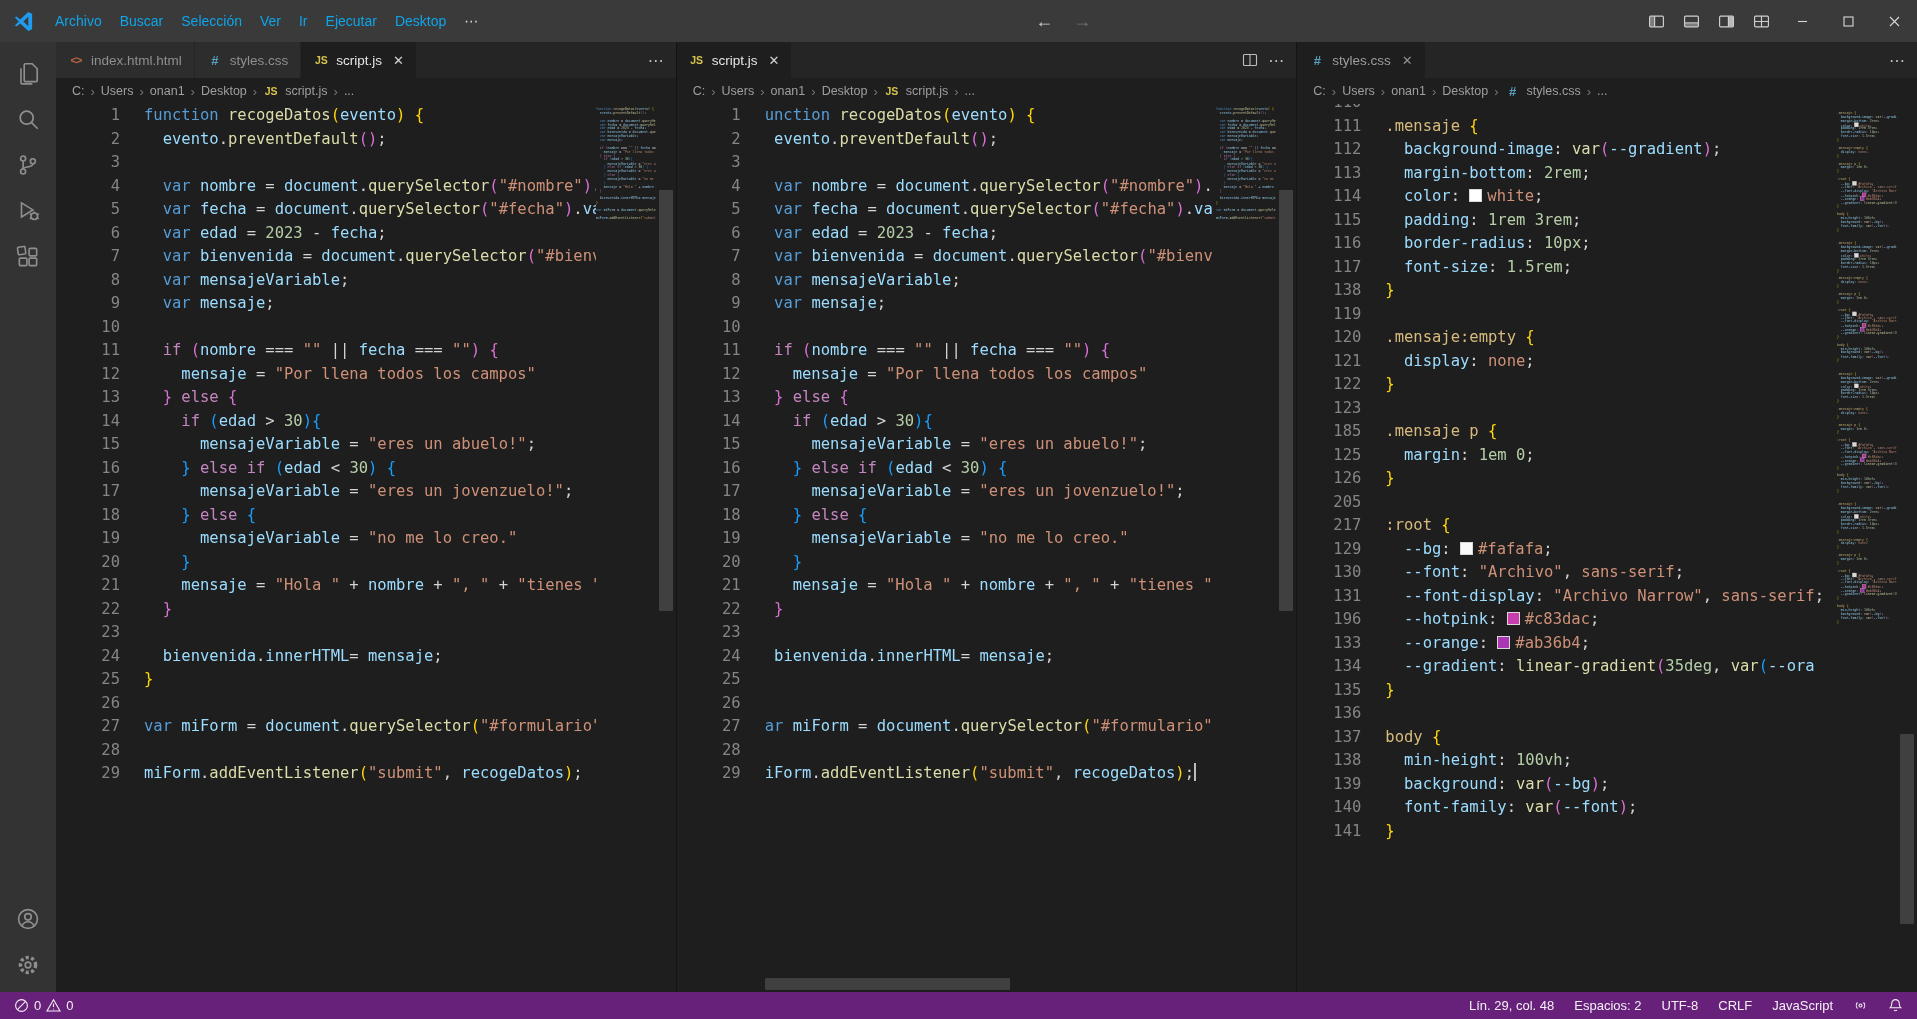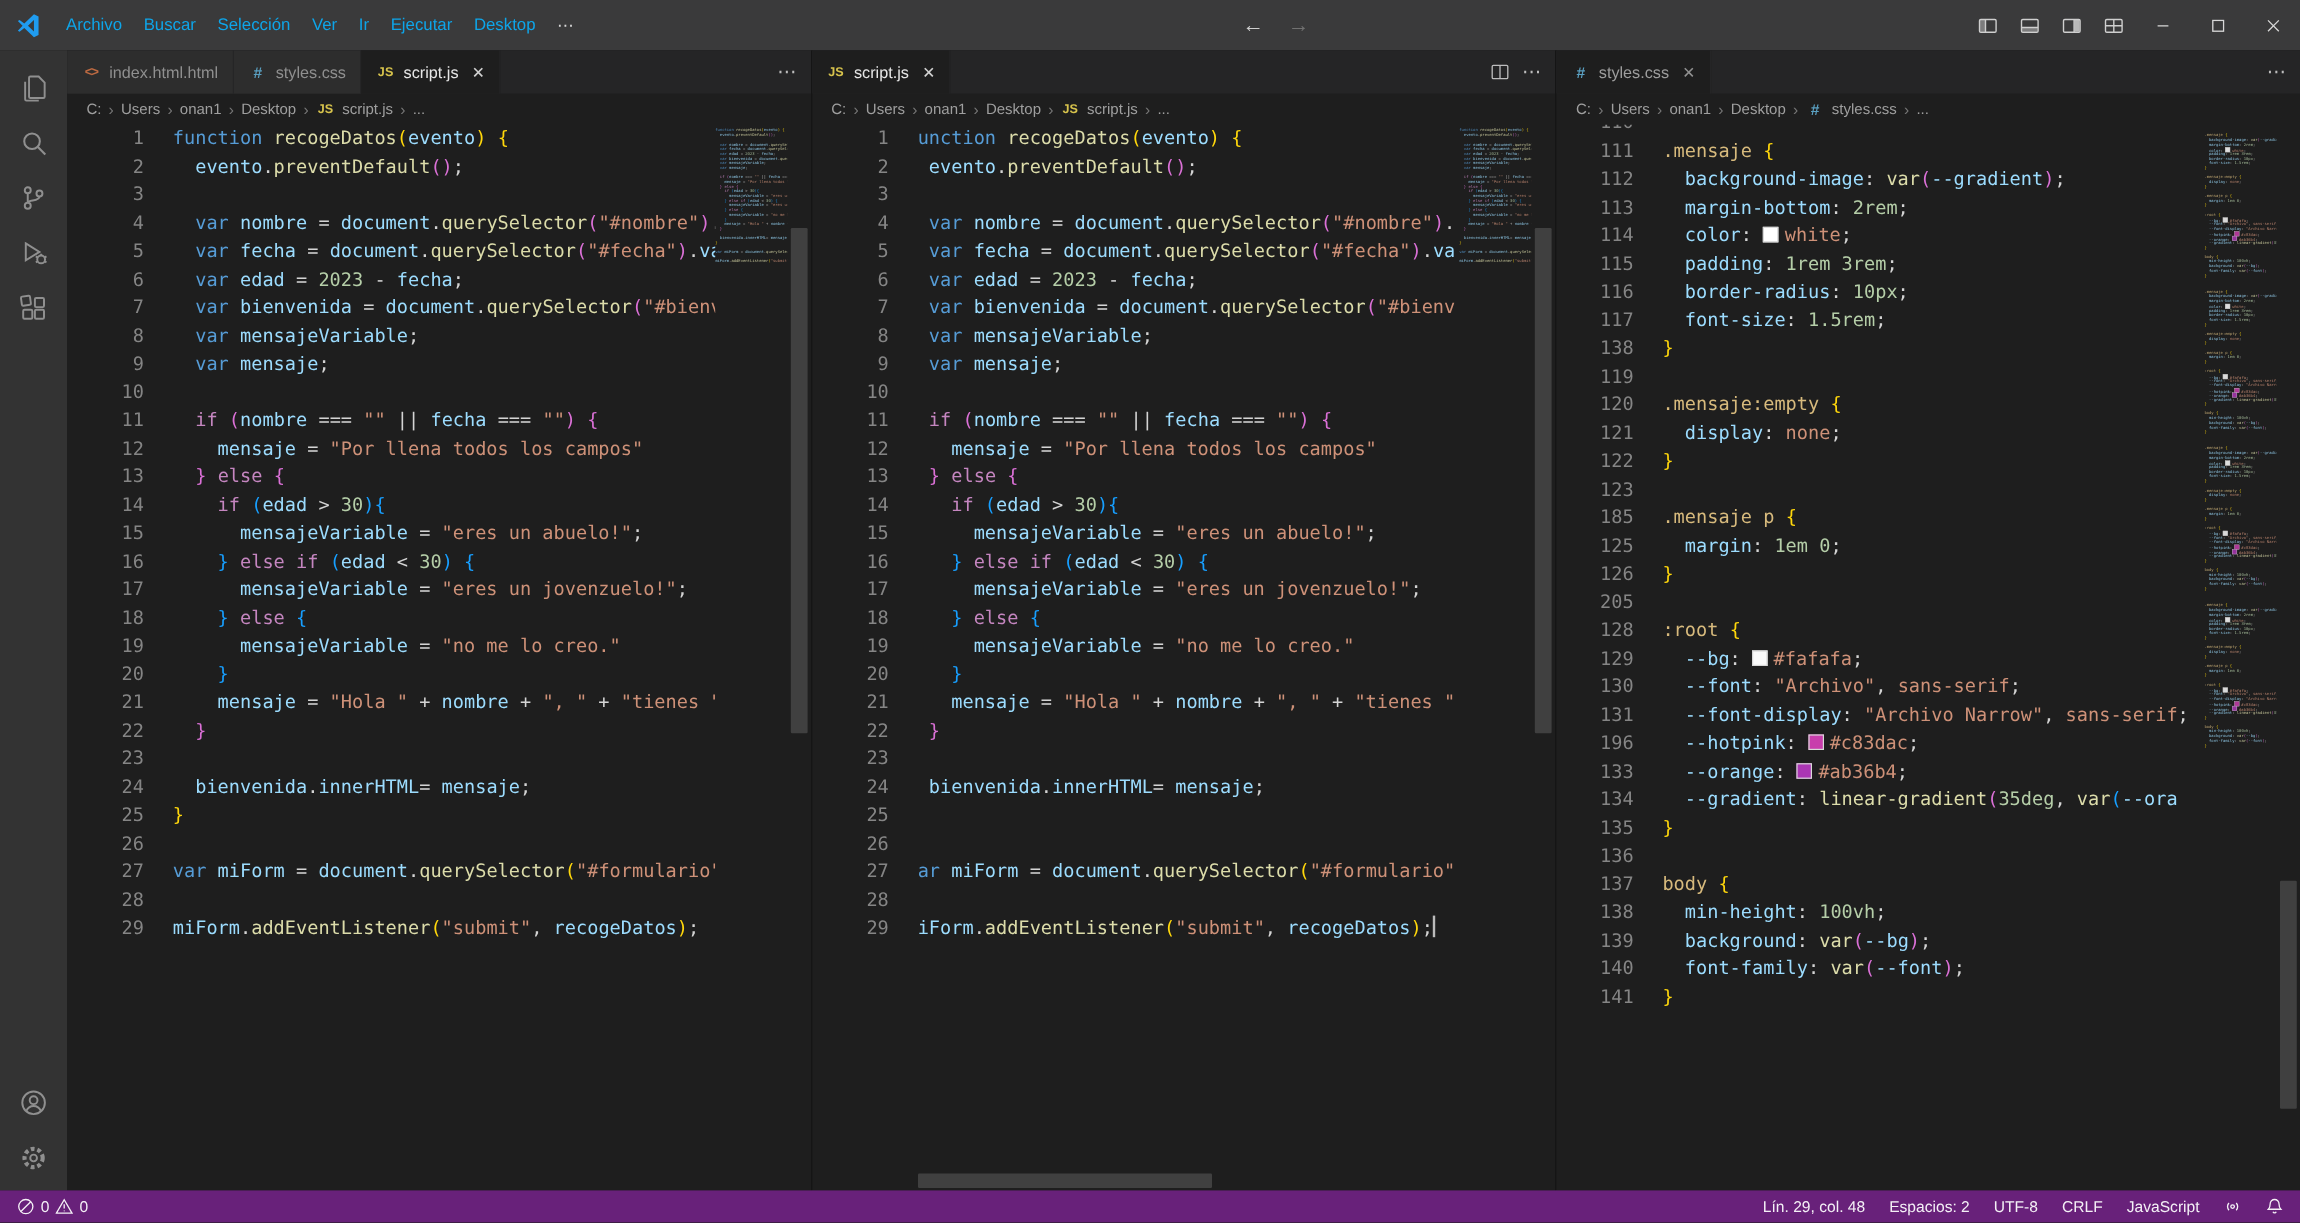--- a/index.html
+++ b/index.html
@@ -391,21 +391,21 @@
               <div class="ln">138</div>
               <div class="ln">119</div>
               <div class="ln">120</div>
               <div class="ln">121</div>
               <div class="ln">122</div>
               <div class="ln">123</div>
               <div class="ln">185</div>
               <div class="ln">125</div>
               <div class="ln">126</div>
               <div class="ln">205</div>
-              <div class="ln">128</div>
+              <div class="ln">217</div>
               <div class="ln">129</div>
               <div class="ln">130</div>
               <div class="ln">131</div>
               <div class="ln">196</div>
               <div class="ln">133</div>
               <div class="ln">134</div>
               <div class="ln">135</div>
               <div class="ln">136</div>
               <div class="ln">137</div>
               <div class="ln">138</div>

